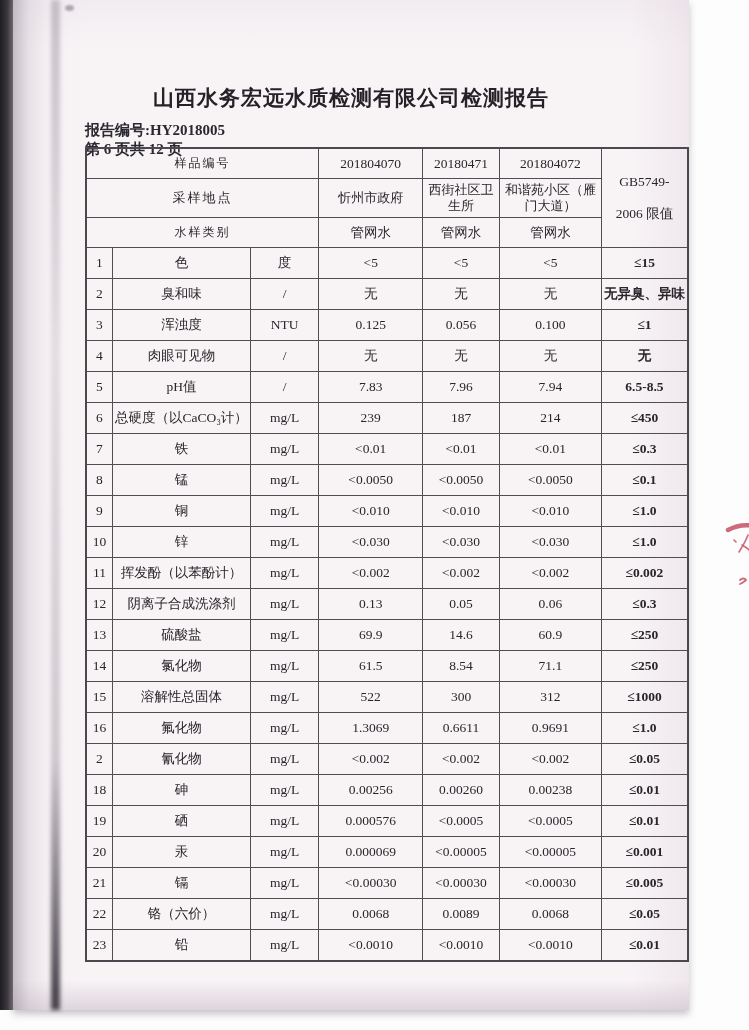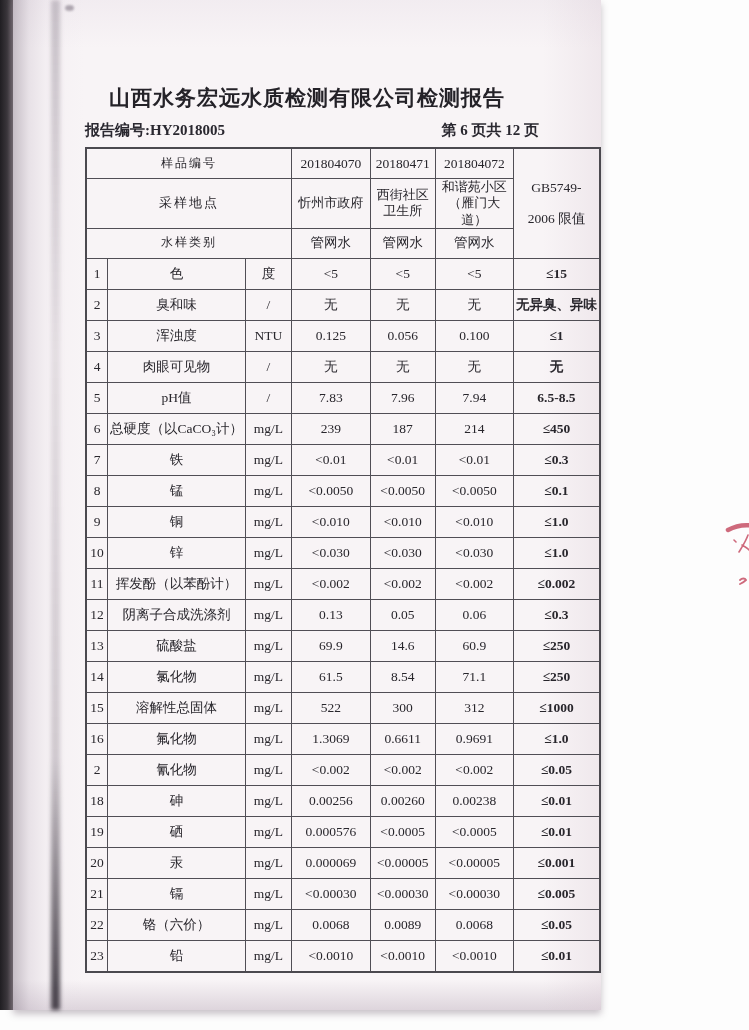--- a/index.html
+++ b/index.html
@@ -9,21 +9,21 @@
     font-family:"Liberation Serif","DejaVu Serif",serif;
   }
   .canvas{position:absolute;inset:0;}
   
   .scan-left-edge{
     position:absolute;left:0;top:0;width:13px;height:1010px;
     background:linear-gradient(90deg,#201e22 0%,#3a363b 55%,#6b6269 100%);
   }
   
   .page{
-    position:absolute;left:13px;top:0;width:588px;height:1010px;
+    position:absolute;left:13px;top:0;width:676px;height:1010px;
     background:
       linear-gradient(90deg, rgba(148,136,150,.50) 0px, rgba(190,178,192,.28) 16px, rgba(228,220,230,.12) 36px, rgba(0,0,0,0) 72px),
       linear-gradient(270deg, rgba(214,196,208,.26) 0px, rgba(0,0,0,0) 58px),
       linear-gradient(180deg, rgba(212,200,214,.18) 0px, rgba(0,0,0,0) 48px),
       linear-gradient(0deg, rgba(178,162,178,.38) 0px, rgba(0,0,0,0) 30px),
       #f8f4f6;
     box-shadow:0 4px 7px rgba(132,120,134,.45);
   }
   .page-crease{
     position:absolute;left:38px;top:0;width:9px;height:100%;
@@ -35,21 +35,21 @@
     background:rgba(108,98,112,.5);filter:blur(1px);
   }
   .title{
     position:absolute;top:84px;left:0;width:100%;margin:0;text-align:center;
     font-family:"Liberation Sans","DejaVu Sans",sans-serif;
     font-size:21px;font-weight:bold;color:#242228;letter-spacing:1px;
   }
   .meta-row{
     position:absolute;top:121px;left:72px;right:62px;
     display:flex;justify-content:space-between;align-items:baseline;
-    font-size:15px;font-weight:bold;color:#2a2830;
+    font-size:15px;font-weight:bold;color:#2a2830;flex-direction:column;
   }
   table.results{
     position:absolute;top:147px;left:72px;
     border-collapse:collapse;table-layout:fixed;
     color:#28262c;border:2px solid #4b494f;
   }
   table.results td{
     border:1px solid #504e55;text-align:center;vertical-align:middle;
     font-size:13.5px;padding:0 2px;height:30px;line-height:1.15;
     overflow:hidden;

